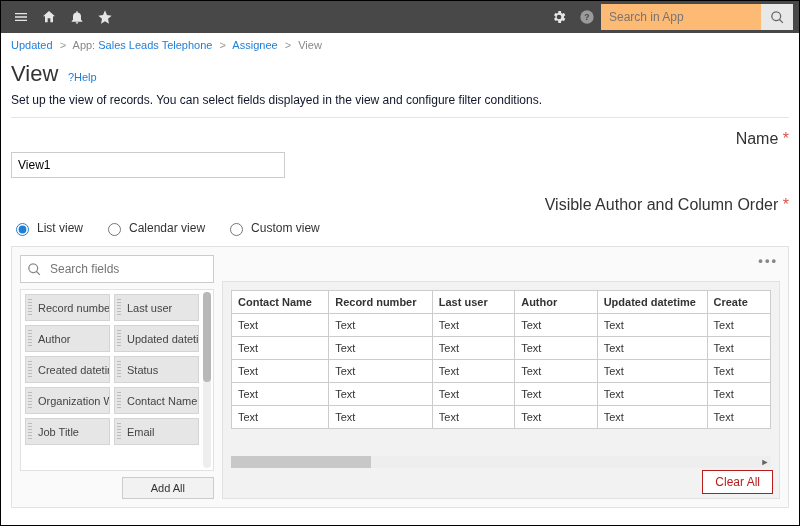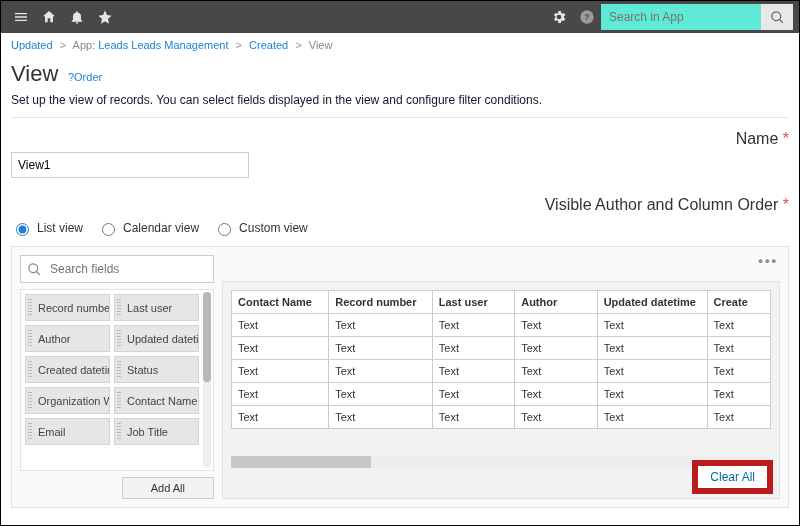--- a/index.html
+++ b/index.html
@@ -5,42 +5,42 @@
   * { box-sizing: border-box; }
   html, body { margin: 0; padding: 0; font-family: Arial, Helvetica, sans-serif; font-size: 13px; color: #333; }
   body { width: 800px; height: 526px; border: 1px solid #000; overflow: hidden; background: #fff; }
 
   
   .topbar { background: #484848; height: 32px; display: flex; align-items: center; padding: 0 6px; }
   .topbar .tb-icon { color: #e6e6e6; width: 28px; height: 32px; display: flex; align-items: center; justify-content: center; cursor: pointer; }
   .topbar .tb-icon svg { width: 16px; height: 16px; fill: #e6e6e6; }
   .topbar .spacer { flex: 1; }
   .searchwrap { display: flex; align-items: center; }
-  .searchbox { height: 26px; width: 160px; background: #5eead4; border: none; padding: 0 8px; font-size: 12px; color: #555; }
+  .searchbox { height: 26px; width: 160px; background: #fdba74; border: none; padding: 0 8px; font-size: 12px; color: #555; }
   .searchbtn { height: 26px; width: 32px; background: #e8e8e8; border: none; display: flex; align-items: center; justify-content: center; cursor: pointer; }
   .searchbtn svg { width: 15px; height: 15px; fill: #666; }
 
   
   .breadcrumb { padding: 6px 10px 4px; font-size: 11px; color: #888; }
   .breadcrumb a { color: #1f7ed6; text-decoration: none; }
   .breadcrumb .sep { margin: 0 4px; color: #999; }
 
   .page { padding: 0 10px 10px; }
   h1.pagetitle { font-size: 22px; font-weight: normal; margin: 6px 0 2px; display: inline-block; }
   .helplink { font-size: 11px; color: #1f7ed6; margin-left: 6px; text-decoration: none; }
   .pagedesc { font-size: 12px; color: #0f172a; margin: 4px 0 10px; }
   .divider { border-top: 1px solid #e5e5e5; margin: 6px 0 12px; }
 
   .formlabel { font-size: 16px; font-weight: normal; color: #333; margin-bottom: 4px; text-align: right; }
   .req { color: #d9534f; }
-  .nameinput { width: 238px; height: 26px; border: 1px solid #ccc; padding: 12px 6px; font-size: 12px; }
+  .nameinput { width: 274px; height: 26px; border: 1px solid #ccc; padding: 12px 6px; font-size: 12px; }
 
   .section-spacer { height: 18px; }
 
-  .radios { display: flex; gap: 14px; align-items: center; margin-top: 6px; margin-bottom: 10px; font-size: 12px; }
+  .radios { display: flex; gap: 20px; align-items: center; margin-top: 6px; margin-bottom: 10px; font-size: 12px; }
   .radios label { display: flex; align-items: center; gap: 5px; cursor: pointer; }
   .radios input { accent-color: #1f7ed6; }
 
   .panel { border: 1px solid #e2e2e2; background: #fafafa; padding: 8px; display: flex; gap: 8px; position: relative; height: 262px; }
 
   .leftcol { width: 234px; display: flex; flex-direction: column; }
   .fieldsearch { display: flex; align-items: center; background: #fff; border: 1px solid #ccc; height: 28px; padding: 0 6px; margin-bottom: 6px; }
   .fieldsearch svg { width: 15px; height: 15px; fill: #888; margin-right: 6px; }
   .fieldsearch input { border: none; outline: none; font-size: 12px; flex: 1; color: #a16207; }
 
@@ -61,21 +61,21 @@
   table.grid { border-collapse: collapse; background: #fff; width: 540px; table-layout: fixed; }
   table.grid th, table.grid td { border: 1px solid #ccc; font-size: 11px; padding: 5px 6px; text-align: left; white-space: nowrap; overflow: hidden;}
   table.grid th { background: #fff; font-weight: bold; }
   .colw1 { width: 92px; } .colw2 { width: 98px; } .colw3 { width: 78px; } .colw4 { width: 78px; } .colw5 { width: 104px; } .colw6 { width: 60px; }
 
   .hscrollbar { height: 12px; background: #eee; margin-top: 8px; position: relative; }
   .hscrollthumb { position: absolute; left: 0; top: 0; bottom: 0; width: 140px; background: #c8c8c8; }
   .hscrollbar .arrow { position: absolute; top: 0; bottom: 0; width: 12px; display:flex; align-items:center; justify-content:center; font-size:9px; color:#666;}
   .hscrollbar .arrow.left{left:0;} .hscrollbar .arrow.right{right:0;}
 
-  .clearall { position: absolute; bottom: 4px; right: 6px; background: #fff; color: #0369a1; border: 6px solid #b91c1c; padding: 4px 12px; font-size: 12px; cursor: pointer; }
+  .clearall { position: absolute; bottom: 4px; right: 6px; background: #fff; color: #b91c1c; border: 1px solid #b91c1c; padding: 4px 12px; font-size: 12px; cursor: pointer; }
 
   a { cursor: pointer; }
 </style>
 </head>
 <body>
 
 <div class="topbar">
   <div class="tb-icon">
     <svg viewBox="0 0 24 24">
         <path d="M3 6h18v2H3V6zm0 5h18v2H3v-2zm0 5h18v2H3v-2z"></path>
@@ -114,30 +114,30 @@
       <svg viewBox="0 0 24 24">
           <path d="M10 2a8 8 0 0 1 6.3 12.9l5 5-1.4 1.4-5-5A8 8 0 1 1 10 2zm0 2a6 6 0 1 0 0 12 6 6 0 0 0 0-12z"></path>
         </svg>
     </button>
   </div>
 </div>
 
 <div class="breadcrumb">
   <a>Updated</a>
   <span class="sep">&gt;</span>
-  <span>App: </span><a>Leads Leads Management</a>
+  <span>App: </span><a>Sales Leads Telephone</a>
   <span class="sep">&gt;</span>
-  <a>Created</a>
+  <a>Assignee</a>
   <span class="sep">&gt;</span>
   <span>View</span>
 </div>
 
 <div class="page">
   <h1 class="pagetitle">View</h1>
-  <a class="helplink">?Order</a>
+  <a class="helplink">?Help</a>
   <div class="pagedesc">Set up the view of records. You can select fields displayed in the view and configure filter conditions.</div>
   <div class="divider"></div>
 
   <div class="formlabel">
     <span>Name</span> <span class="req">*</span>
   </div>
   <input class="nameinput" value="View1" style="">
 
   <div class="section-spacer"></div>
 
@@ -188,24 +188,24 @@
             <div class="fchip">
               <span>Status</span>
             </div>
             <div class="fchip">
               <span>Organization Website</span>
             </div>
             <div class="fchip">
               <span>Contact Name</span>
             </div>
             <div class="fchip">
+              <span>Job Title</span>
+            </div>
+            <div class="fchip">
               <span>Email</span>
-            </div>
-            <div class="fchip">
-              <span>Job Title</span>
             </div>
           </div>
         <div class="vscroll"></div>
         <div class="vthumb"></div>
       </div>
       <button class="addall">Add All</button>
     </div>
 
     <div class="rightcol">
       <div class="moreicon">•••</div>

